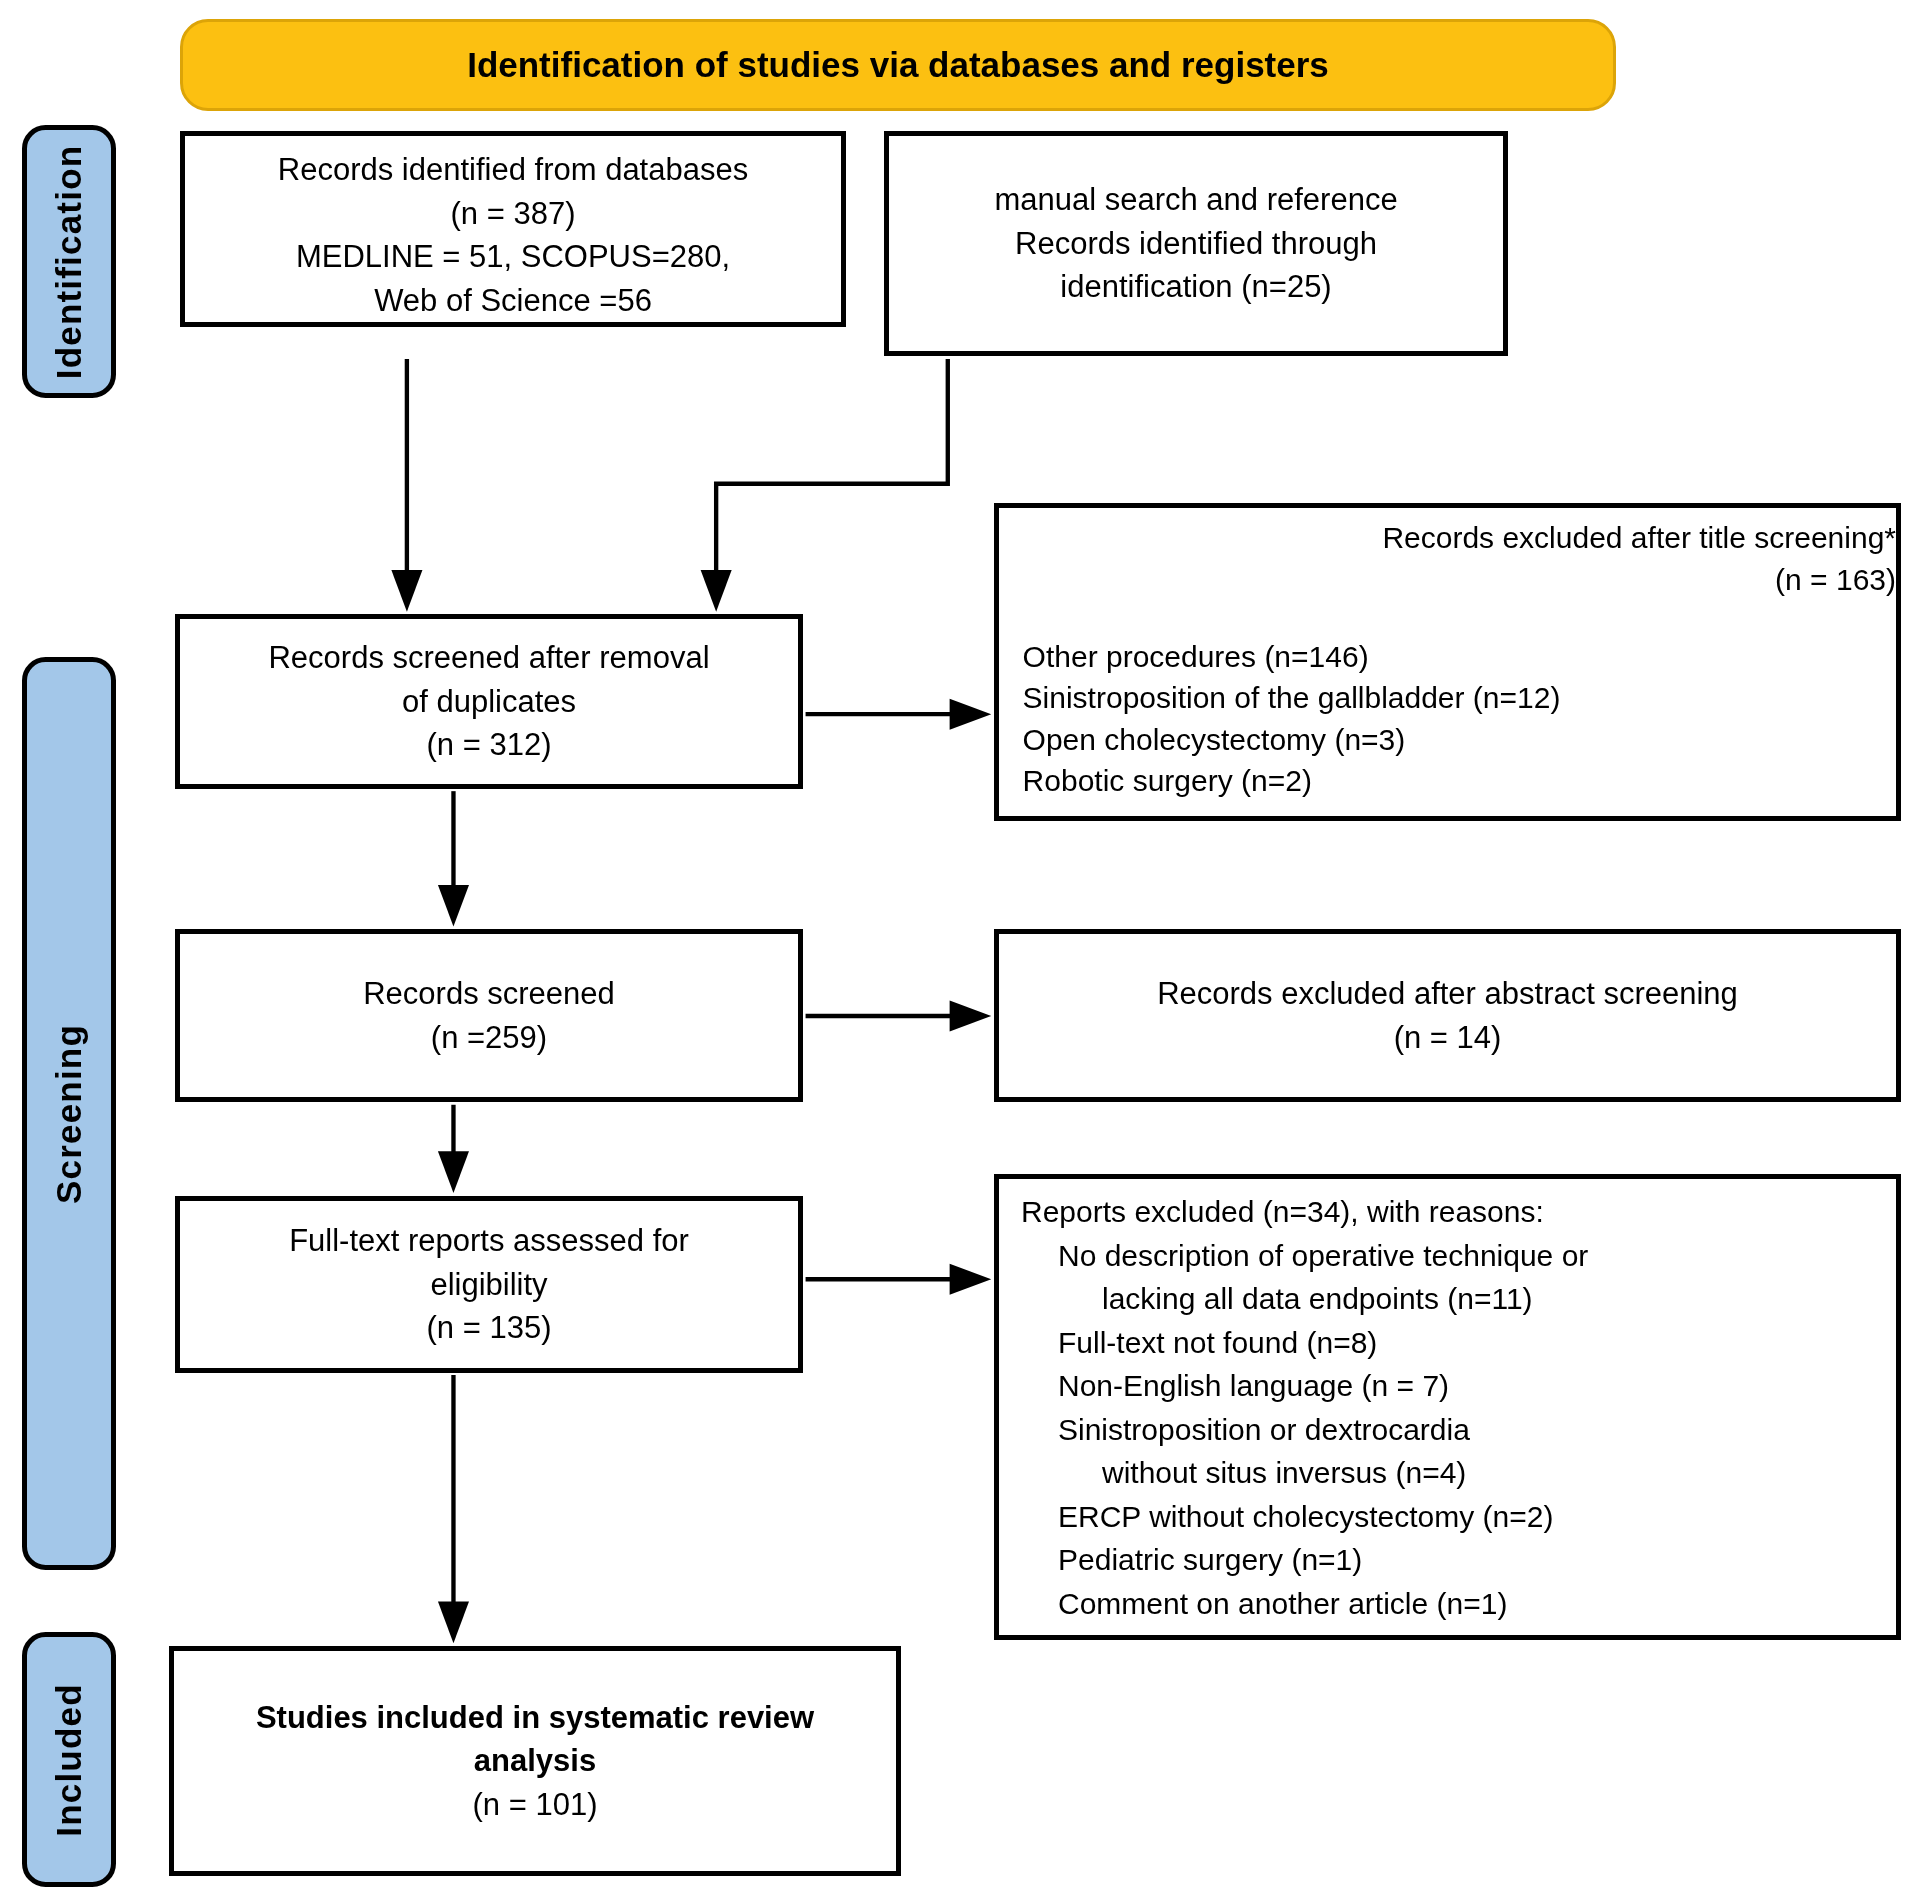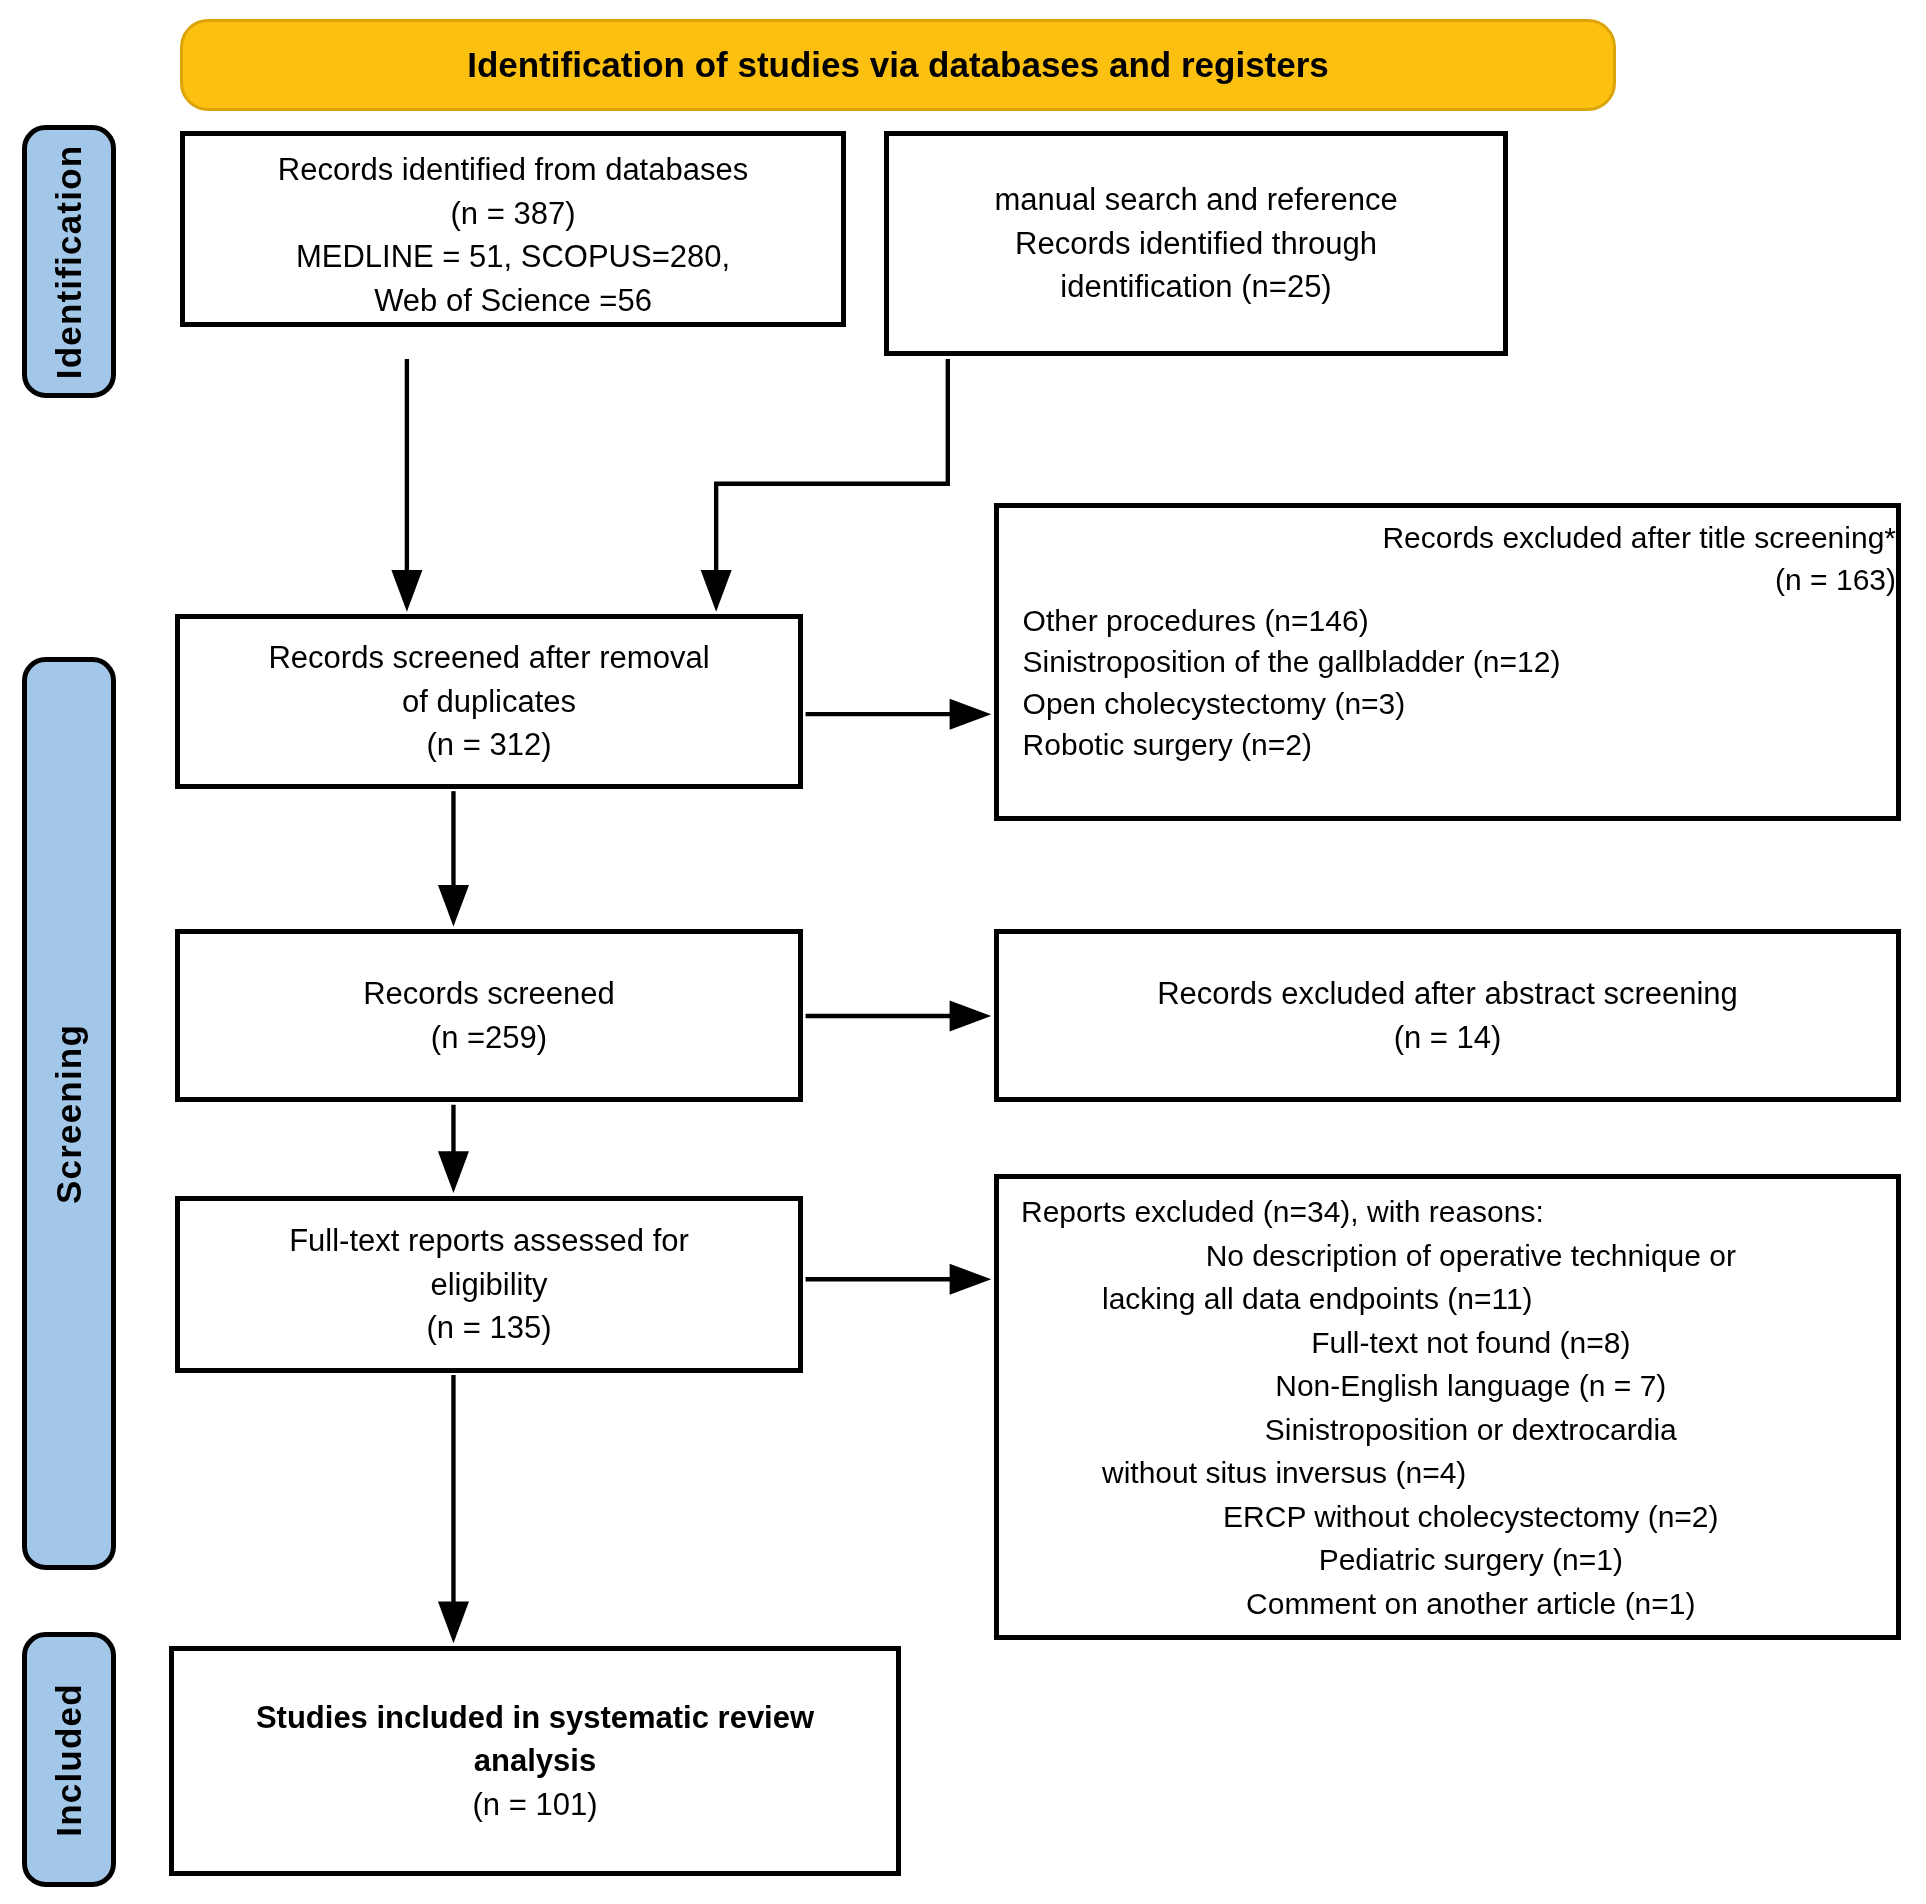--- a/index.html
+++ b/index.html
@@ -61,23 +61,23 @@
   .box-b { left: 884px; top: 131px;  width: 624px; height: 225px; }
   .box-c { left: 175px;  top: 614px;  width: 628px; height: 175px; }
   .box-d { left: 994px; top: 503px;  width: 907px; height: 318px; font-size: 30px; line-height: 1.38; }
   .box-e { left: 175px;  top: 929px; width: 628px; height: 173px; }
   .box-f { left: 994px; top: 929px; width: 907px; height: 173px; }
   .box-g { left: 175px;  top: 1196px; width: 628px; height: 177px; }
   .box-h { left: 994px; top: 1174px; width: 907px; height: 466px; font-size: 30px; line-height: 1.45; padding: 11.2px 12.4px 0 22px; }
   .box-i { left: 169px;  top: 1646px; width: 732px; height: 230px; }
 
   .box-d .heading { text-align: right; padding-top: 9.3px; }
-  .box-d .reason-list { text-align: left; padding-left: 23.6px; }
+  .box-d .reason-list { text-align: left; padding-left: 23.6px; margin-top: 36px; }
 
-  .indent-1 { padding-left: 37px; text-align: center; }
+  .indent-1 { padding-left: 37px; }
   .indent-2 { padding-left: 81px; }
 
   .bold { font-weight: bold; }
 </style>
 </head>
 <body>
 
 <div class="canvas">
 
   <svg class="connectors" viewBox="0 0 3101 3066" xmlns="http://www.w3.org/2000/svg">

